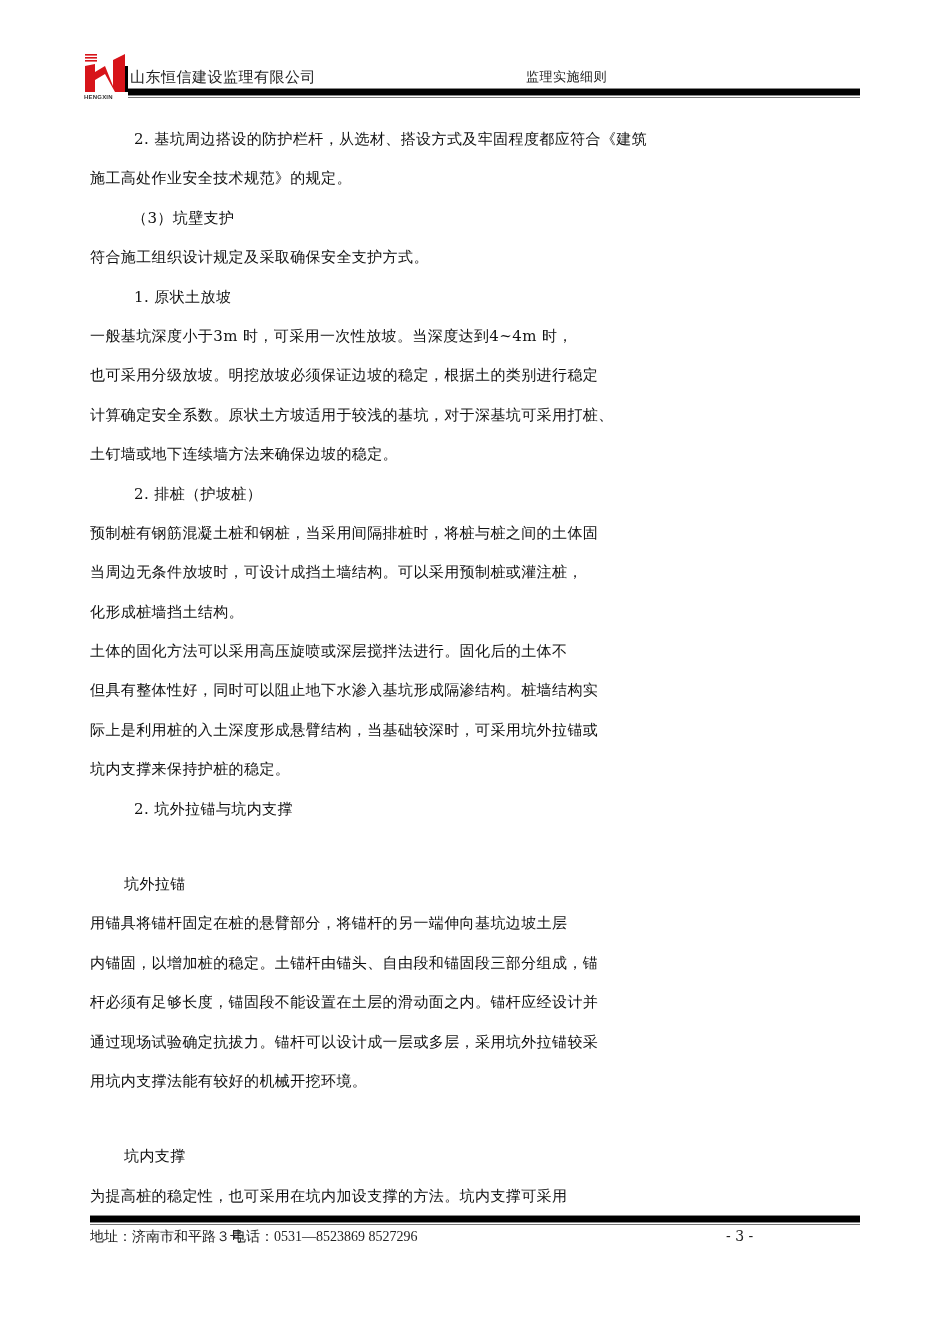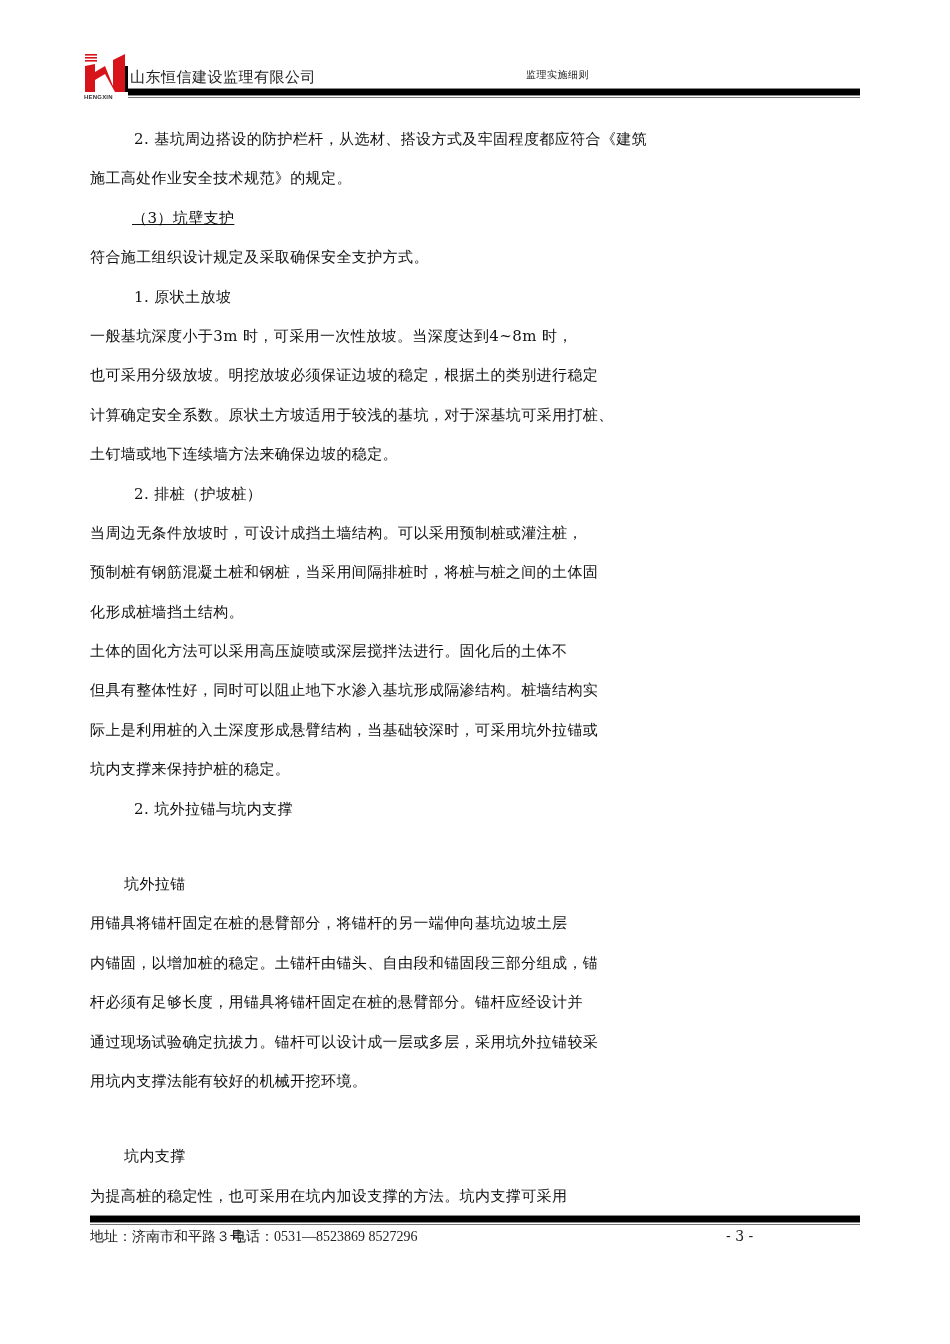--- a/index.html
+++ b/index.html
@@ -6,30 +6,30 @@
   body { width: 950px; height: 1344px; position: relative; overflow: hidden;
          font-family: "DejaVu Serif", "Liberation Serif", serif; color: #111; }
   .page { position: absolute; left: 0; top: 0; width: 950px; height: 1344px; }
 
   
   .logo { position: absolute; left: 83px; top: 52px; width: 46px; height: 46px; }
   .logo svg { display: block; }
   .logo-text { position: absolute; left: 84px; top: 94px; font-family: "Liberation Sans", sans-serif;
                font-size: 6px; font-weight: bold; letter-spacing: 0.2px; color: #333; }
   .hdr-company { position: absolute; left: 130px; top: 68px; font-size: 15px; color: #222; letter-spacing: 0.5px; }
-  .hdr-doc { position: absolute; left: 526px; top: 68px; font-size: 10px; color: #222; letter-spacing: 0.5px; }
+  .hdr-doc { position: absolute; left: 526px; top: 68px; font-size: 13px; color: #222; letter-spacing: 0.5px; }
   .hdr-rule { position: absolute; left: 128px; width: 732px; top: 88px; height: 6px; background: #000;
               border-top: 1px solid #888; border-bottom: 1px solid #888; }
   .hdr-rule2 { position: absolute; left: 128px; width: 732px; top: 97px; height: 1px; background: #777; }
 
   
   .content { position: absolute; left: 90px; top: 120px; width: 775px; }
   .line { font-size: 15px; line-height: 39.4px; height: 39.4px; white-space: nowrap; letter-spacing: 0.4px; }
   .ind2 { padding-left: 44px; }
-  .ind3 { padding-left: 42px; text-decoration: underline; }
+  .ind3 { padding-left: 42px; }
   .ind1 { padding-left: 34px; margin-top: 36px; }
 
   
   .ftr-rule { position: absolute; left: 90px; width: 770px; top: 1215px; height: 6px; background: #000;
               border-top: 1px solid #888; border-bottom: 1px solid #888; }
   .ftr-rule2 { position: absolute; left: 90px; width: 770px; top: 1224px; height: 1px; background: #777; }
   .ftr { position: absolute; top: 1228px; font-size: 14px; color: #222; white-space: nowrap; }
   .ftr-addr { left: 90px; }
   .ftr-phone { left: 232px; font-family: Liberation Serif, serif; }
   .ftr-page { left: 726px; }
@@ -54,37 +54,37 @@
   <div class="hdr-doc">监理实施细则</div>
   <div class="hdr-rule"></div>
   <div class="hdr-rule2"></div>
 
   <div class="content">
     <div class="line ind2">2. 基坑周边搭设的防护栏杆，从选材、搭设方式及牢固程度都应符合《建筑</div>
     <div class="line">施工高处作业安全技术规范》的规定。</div>
     <div class="line ind3">（3）坑壁支护</div>
     <div class="line">符合施工组织设计规定及采取确保安全支护方式。</div>
     <div class="line ind2">1. 原状土放坡</div>
-    <div class="line">一般基坑深度小于3m 时，可采用一次性放坡。当深度达到4~8m 时，</div>
+    <div class="line">一般基坑深度小于3m 时，可采用一次性放坡。当深度达到4~4m 时，</div>
     <div class="line">也可采用分级放坡。明挖放坡必须保证边坡的稳定，根据土的类别进行稳定</div>
     <div class="line">计算确定安全系数。原状土方坡适用于较浅的基坑，对于深基坑可采用打桩、</div>
     <div class="line">土钉墙或地下连续墙方法来确保边坡的稳定。</div>
     <div class="line ind2">2. 排桩（护坡桩）</div>
+    <div class="line">预制桩有钢筋混凝土桩和钢桩，当采用间隔排桩时，将桩与桩之间的土体固</div>
     <div class="line">当周边无条件放坡时，可设计成挡土墙结构。可以采用预制桩或灌注桩，</div>
-    <div class="line">预制桩有钢筋混凝土桩和钢桩，当采用间隔排桩时，将桩与桩之间的土体固</div>
     <div class="line">化形成桩墙挡土结构。</div>
     <div class="line">土体的固化方法可以采用高压旋喷或深层搅拌法进行。固化后的土体不</div>
     <div class="line">但具有整体性好，同时可以阻止地下水渗入基坑形成隔渗结构。桩墙结构实</div>
     <div class="line">际上是利用桩的入土深度形成悬臂结构，当基础较深时，可采用坑外拉锚或</div>
     <div class="line">坑内支撑来保持护桩的稳定。</div>
     <div class="line ind2">2. 坑外拉锚与坑内支撑</div>
     <div class="line ind1">坑外拉锚</div>
     <div class="line">用锚具将锚杆固定在桩的悬臂部分，将锚杆的另一端伸向基坑边坡土层</div>
     <div class="line">内锚固，以增加桩的稳定。土锚杆由锚头、自由段和锚固段三部分组成，锚</div>
-    <div class="line">杆必须有足够长度，用锚具将锚杆固定在桩的悬臂部分。锚杆应经设计并</div>
+    <div class="line">杆必须有足够长度，锚固段不能设置在土层的滑动面之内。锚杆应经设计并</div>
     <div class="line">通过现场试验确定抗拔力。锚杆可以设计成一层或多层，采用坑外拉锚较采</div>
     <div class="line">用坑内支撑法能有较好的机械开挖环境。</div>
     <div class="line ind1">坑内支撑</div>
     <div class="line">为提高桩的稳定性，也可采用在坑内加设支撑的方法。坑内支撑可采用</div>
   </div>
 
   <div class="ftr-rule"></div>
   <div class="ftr-rule2"></div>
   <div class="ftr ftr-addr">地址：济南市和平路３号</div>
   <div class="ftr ftr-phone">电话：0531—8523869   8527296</div>

